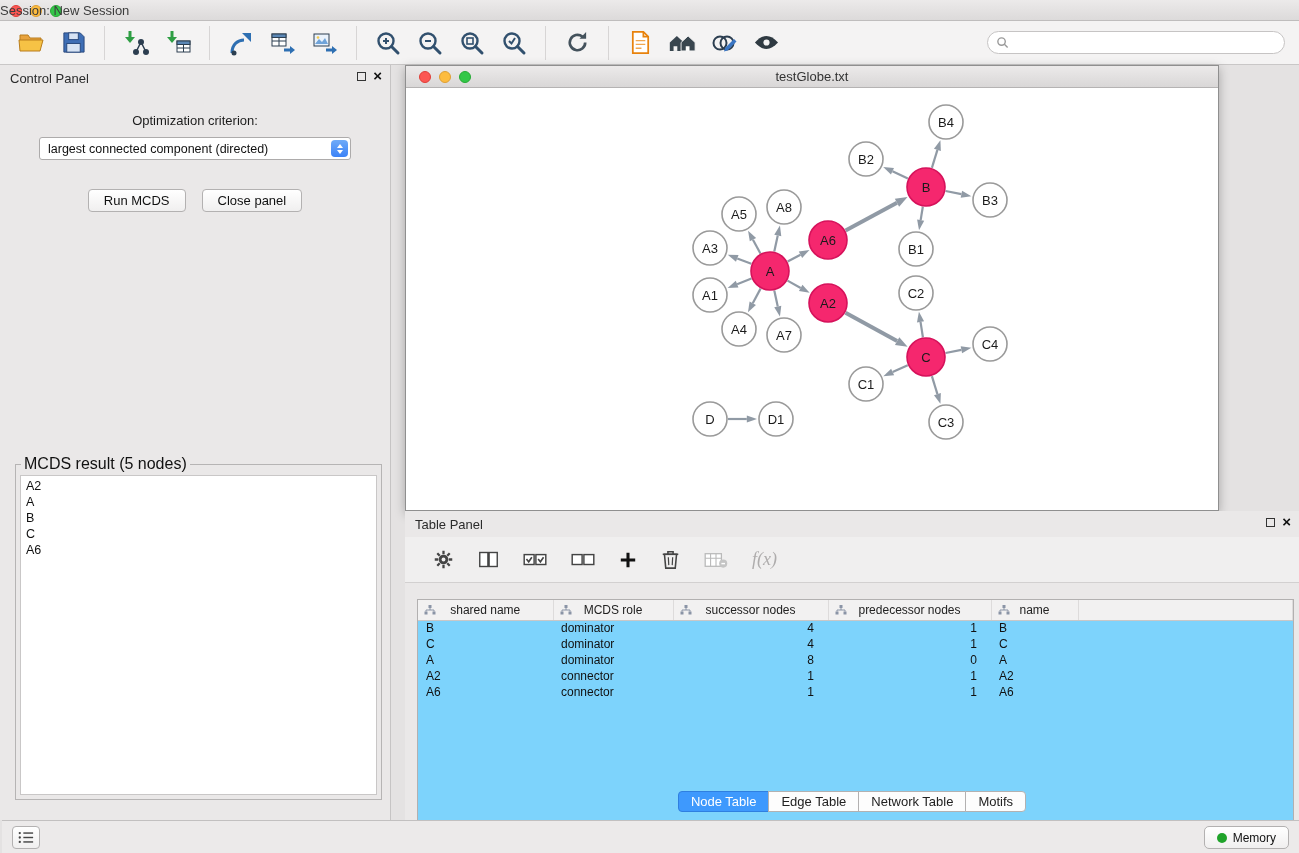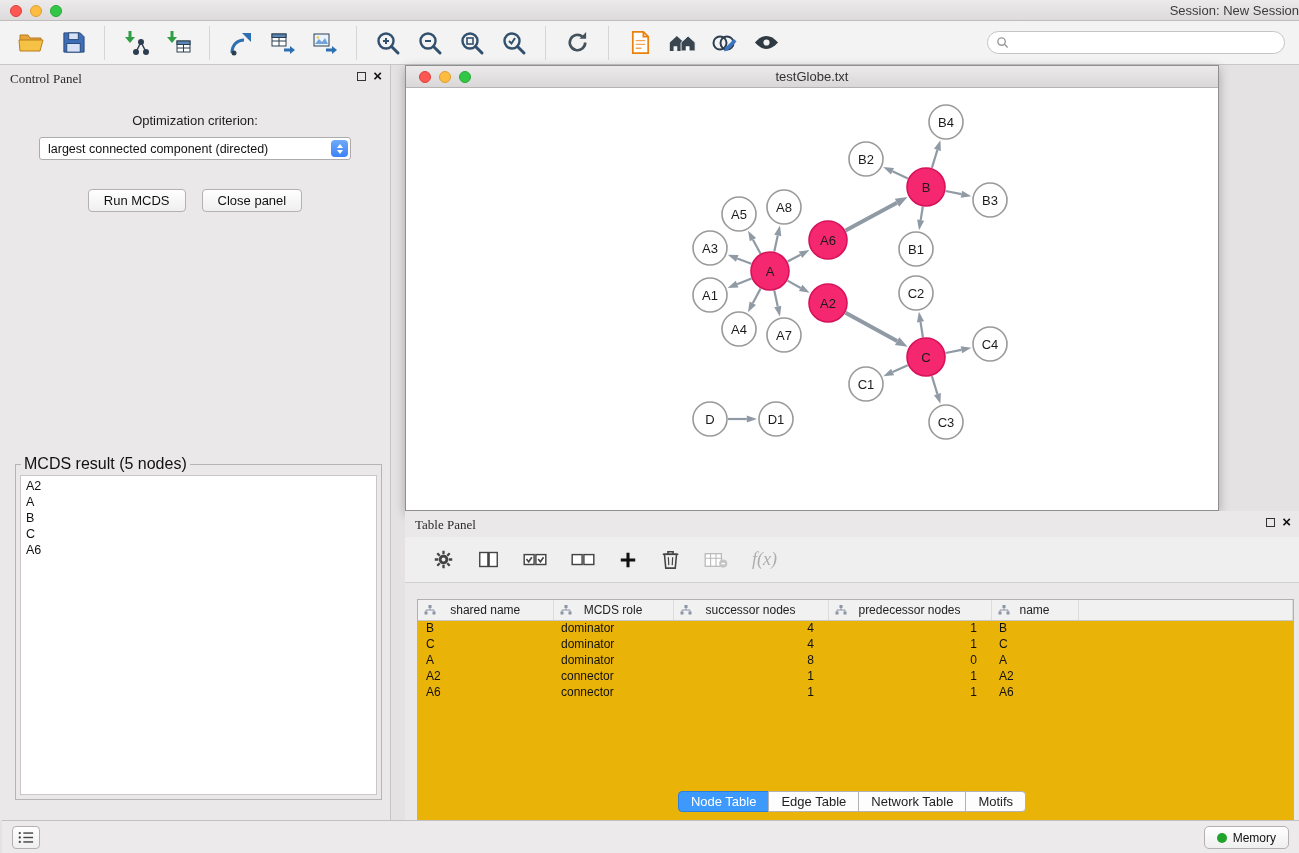--- a/index.html
+++ b/index.html
@@ -3,21 +3,21 @@
 <meta charset="utf-8">
 <style>
   * { margin:0; padding:0; box-sizing:border-box; }
   html,body { width:1299px; height:853px; }
   body { font-family:"Liberation Sans", sans-serif; background:#e4e2e2; }
   .app { position:relative; width:1299px; height:853px; overflow:hidden; background:#e4e2e2; }
 
   
   .titlebar { position:absolute; top:0; left:0; width:1299px; height:21px;
     background:linear-gradient(#eceaea,#dcdada); border-bottom:1px solid #bfbdbd; }
-  .titlebar .title { position:absolute; left:0; right:0; top:0; line-height:21px; text-align:right;
+  .titlebar .title { position:absolute; left:0; right:0; top:0; line-height:21px; text-align:left;
     font-size:13px; color:#3c3c3c; }
   .lights { position:absolute; left:10px; top:5px; display:flex; gap:8px; }
   .light { width:12px; height:12px; border-radius:50%; }
   .light.red { background:#fc5753; border:1px solid #df3e38; }
   .light.yellow { background:#fdbc40; border:1px solid #de9f34; }
   .light.green { background:#33c748; border:1px solid #27aa35; }
 
   
   .toolbar { position:absolute; top:21px; left:0; width:1299px; height:44px; background:#f4f3f3;
     border-bottom:1px solid #c9c7c7; display:flex; align-items:center; padding:0 10px; }
@@ -27,21 +27,21 @@
   .spacer { flex:1; }
   .searchbox { display:flex; align-items:center; width:298px; height:23px; background:#fff;
     border:1px solid #c6c4c4; border-radius:12px; padding:0 8px; margin-right:4px; }
   .searchbox input { border:none; outline:none; flex:1; font-size:12px; margin-left:5px;
     font-family:"Liberation Sans",sans-serif; background:transparent; }
 
   
   .control-panel { position:absolute; top:65px; left:0; width:391px; height:755px;
     background:#eae8e8; border-right:1px solid #c6c4c4; }
   .panel-header { position:relative; height:26px; }
-  .panel-header .ph-title { position:absolute; left:10px; top:6px; font-size:13px; color:#2b2b2b;font-family:Liberation Serif, serif; }
+  .panel-header .ph-title { position:absolute; left:10px; top:6px; font-size:13px; color:#2b2b2b; }
   .ph-icons { position:absolute; right:8px; top:4px; display:flex; align-items:center; gap:7px; }
   .float-sq { width:9px; height:9px; border:1.5px solid #333; display:inline-block; cursor:pointer; }
   .close-x { font-size:15px; font-weight:bold; color:#111; line-height:14px; cursor:pointer; }
 
   .seg-tabs { display:flex; justify-content:center; margin-top:7px; }
   .seg-tab { background:#fdfdfd; border:1px solid #b3b1b1; font-size:13px; color:#222;
     padding:2px 12px; margin-left:-1px; cursor:pointer; }
   .seg-tab:first-child { border-radius:4px 0 0 4px; margin-left:0; }
   .seg-tab:last-child { border-radius:0 4px 4px 0; }
   .seg-tab.active { background:#3e99fd; border-color:#2f7fe0; color:#fff; }
@@ -81,21 +81,21 @@
   .net-titlebar .lights { top:5px; left:13px; }
   .net-canvas { position:absolute; left:0; top:23px; right:0; bottom:0; background:#fff; overflow:hidden; }
   .net-canvas svg text { font-family:"Liberation Sans",sans-serif; font-size:13px; fill:#1b1b1b; }
 
   
   .table-panel { position:absolute; left:405px; top:511px; width:894px; height:309px; background:#eae8e8; }
   .tp-toolbar { position:absolute; left:0; right:0; top:26px; height:46px; background:#f0efef;
     border-bottom:1px solid #d2d0d0; display:flex; align-items:center; gap:24px; padding-left:28px; }
   .tp-ibtn { border:none; background:transparent; display:flex; align-items:center; cursor:pointer; }
   .fx { font-family:"Liberation Serif",serif; font-style:italic; font-size:18px; color:#aeacac; }
-  .table-wrap { position:absolute; left:12px; right:5px; top:88px; height:232px; background:#eab308;
+  .table-wrap { position:absolute; left:12px; right:5px; top:88px; height:232px; background:#7dd3fc;
     border:1px solid #b2b0b0; overflow:hidden; }
   table.data-table { width:100%; border-collapse:collapse; table-layout:fixed; }
   .data-table th { position:relative; height:20px; background:#f2f1f1; border-bottom:1px solid #c9c7c7;
     border-right:1px solid #dddbdb; font-weight:normal; font-size:12px; color:#222; text-align:center; }
   .data-table th .col-ic { position:absolute; left:6px; top:5px; }
   .data-table td { font-size:12px; color:#111; height:16px; padding:0 8px; white-space:nowrap;
     overflow:hidden; }
   .data-table td.num { text-align:right; padding-right:14px; }
   .tp-tabs { position:absolute; left:0; right:0; bottom:8px; display:flex; justify-content:center; }
 

